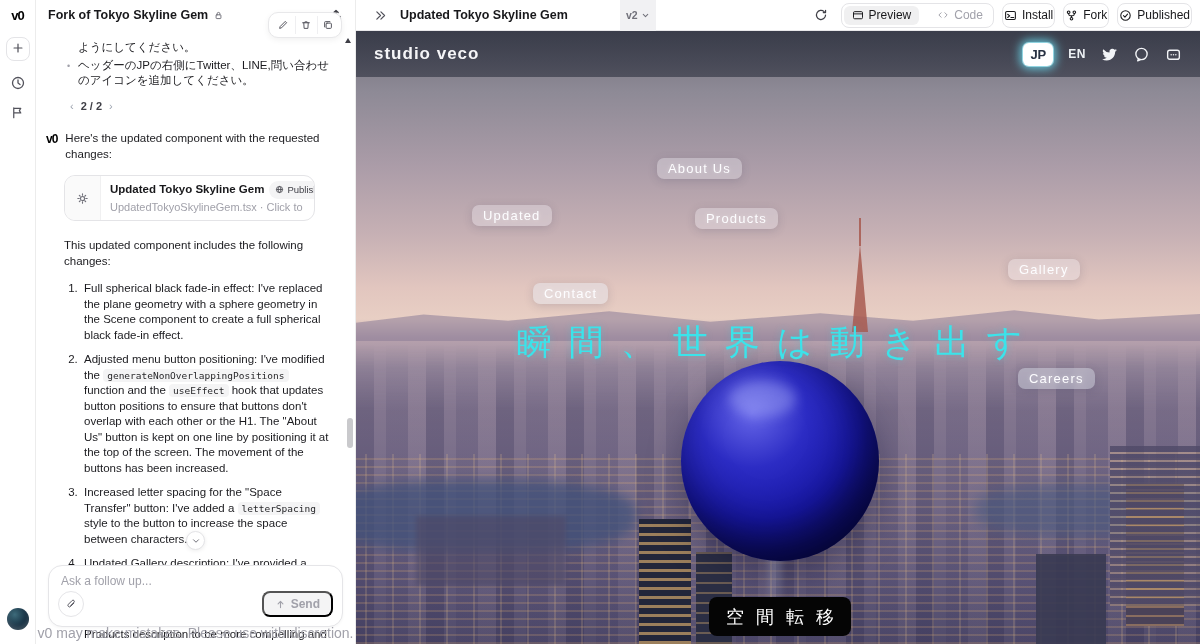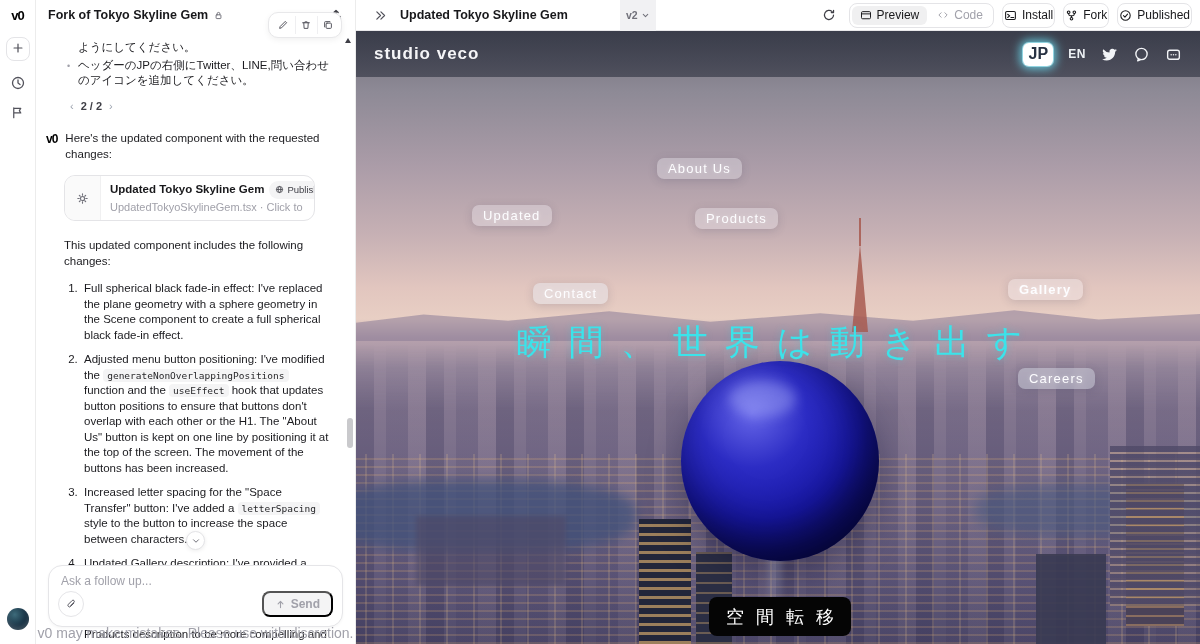--- a/index.html
+++ b/index.html
@@ -75,21 +75,21 @@
   
   .main { flex:1; display:flex; flex-direction:column; border-left:1px solid #ececec; min-width:0; }
   .chrome { height:31px; border-bottom:1px solid #e8e8ea; display:flex; align-items:center;
     padding:0 8px 0 12px; gap:8px; background:#fff; flex:none; }
   .chrome-title { font-size:12.5px; font-weight:600; color:#18181b; }
   .chrome .spacer { flex:1; }
   .pill { display:flex; align-items:center; gap:3px; background:#f1f1f3; border-radius:6px;
     padding:18px 6px; font-size:10.5px; color:#71717a; font-weight:600;margin-left:44px; }
   .icon-btn { width:24px; height:24px; display:flex; align-items:center; justify-content:center; color:#3f3f46; }
   .segmented { display:flex; align-items:center; border:1px solid #e4e4e7; border-radius:8px;
-    padding:2px; gap:2px; height:25px; }
+    padding:2px; gap:10px; height:25px; }
   .seg-item { display:flex; align-items:center; gap:5px; font-size:12px; padding:1px 8px;
     border-radius:6px; color:#a1a1aa; font-weight:500; height:19px; }
   .seg-item.active { background:#f0f0f1; color:#18181b; }
   .chrome-btn { display:flex; align-items:center; gap:5px; border:1px solid #e4e4e7; border-radius:8px;
     height:25px; padding:0 1px; font-size:12px; font-weight:500; color:#18181b; background:#fff; }
 
   
   .preview { position:relative; flex:1; overflow:hidden;
     background:linear-gradient(180deg,#6f6f7a 0%, #8e8a96 10%, #ab9ca8 22%, #c6b0b4 33%,
       #e2c6bf 42%, #e8cfc4 47%, #b8a2ad 50%, #9c8da1 55%, #8a7e98 66%,
@@ -122,31 +122,31 @@
     background:linear-gradient(180deg,#5a5270,#3c3a55);
     background-image:repeating-linear-gradient(0deg, rgba(255,205,130,.3) 0 2px, rgba(80,74,104,.92) 2px 8px); }
   .b6 { left:60px; bottom:58px; width:150px; height:70px; background:#4d4866; opacity:.6; filter:blur(2px); }
 
   .site-header { position:absolute; left:0; right:0; top:0; height:46px; z-index:10;
     background:linear-gradient(180deg, rgba(40,44,58,.74), rgba(40,44,58,.58));
     display:flex; align-items:center; padding:0 18px; }
   .brand { color:#f5f5f7; font-weight:700; font-size:17px; letter-spacing:1px; }
   .header-right { margin-left:auto; display:flex; align-items:center; gap:15px; }
   .lang-jp { width:30px; height:23px; background:#fff; border-radius:6px; color:#273142; font-weight:700;
-    font-size:16px; display:flex; align-items:center; justify-content:center;
+    font-size:13px; display:flex; align-items:center; justify-content:center;
     box-shadow:0 0 10px 3px rgba(110,230,250,.8), 0 0 0 1px rgba(255,255,255,.65); }
   .lang-en { color:#eef2f5; font-weight:700; font-size:12px; letter-spacing:.5px; }
   .hicon { color:#f2f4f7; display:flex; }
 
   .menu-btn { position:absolute; z-index:8; background:rgba(250,250,255,.30); color:#fdfdff;
     border-radius:7px; padding:3px 11px; font-size:13px; letter-spacing:1.2px; font-weight:500;
     text-shadow:0 0 4px rgba(255,255,255,.35); box-shadow:0 2px 10px rgba(60,60,90,.18); backdrop-filter:blur(2px); }
   .mb0 { left:301px; top:127px; } .mb1 { left:116px; top:174px; } .mb2 { left:339px; top:177px; }
   .mb3 { left:177px; top:252px; background:rgba(230,238,248,.42); }
-  .mb4 { left:652px; top:248px;font-weight:bold; } .mb5 { left:662px; top:337px; background:rgba(215,220,230,.45); }
+  .mb4 { left:652px; top:228px; } .mb5 { left:662px; top:337px; background:rgba(215,220,230,.45); }
 
   .headline { position:absolute; left:0; width:100%; top:288px; text-align:center; z-index:7;
     font-family:"DejaVu Serif","Liberation Serif",serif; font-size:35px; font-weight:500;
     letter-spacing:17px; color:#3be3ea; text-shadow:0 0 7px rgba(40,200,220,.35); white-space:nowrap; }
   .sphere { position:absolute; left:325px; top:330px; width:198px; height:200px; border-radius:50%; z-index:6;
     background:radial-gradient(circle at 36% 26%, #6666e8 0%, #2c2cc4 28%, #1717a6 55%, #0b0b6b 80%, #06064a 97%);
     box-shadow:inset -14px -24px 45px rgba(0,0,10,.55), 0 14px 34px rgba(10,10,40,.35); }
   .sphere::before { content:""; position:absolute; left:24%; top:10%; width:34%; height:18%;
     border-radius:50%; background:rgba(190,195,255,.35); filter:blur(6px); }
   .streak { position:absolute; left:412px; top:522px; width:14px; height:68px; z-index:5;

